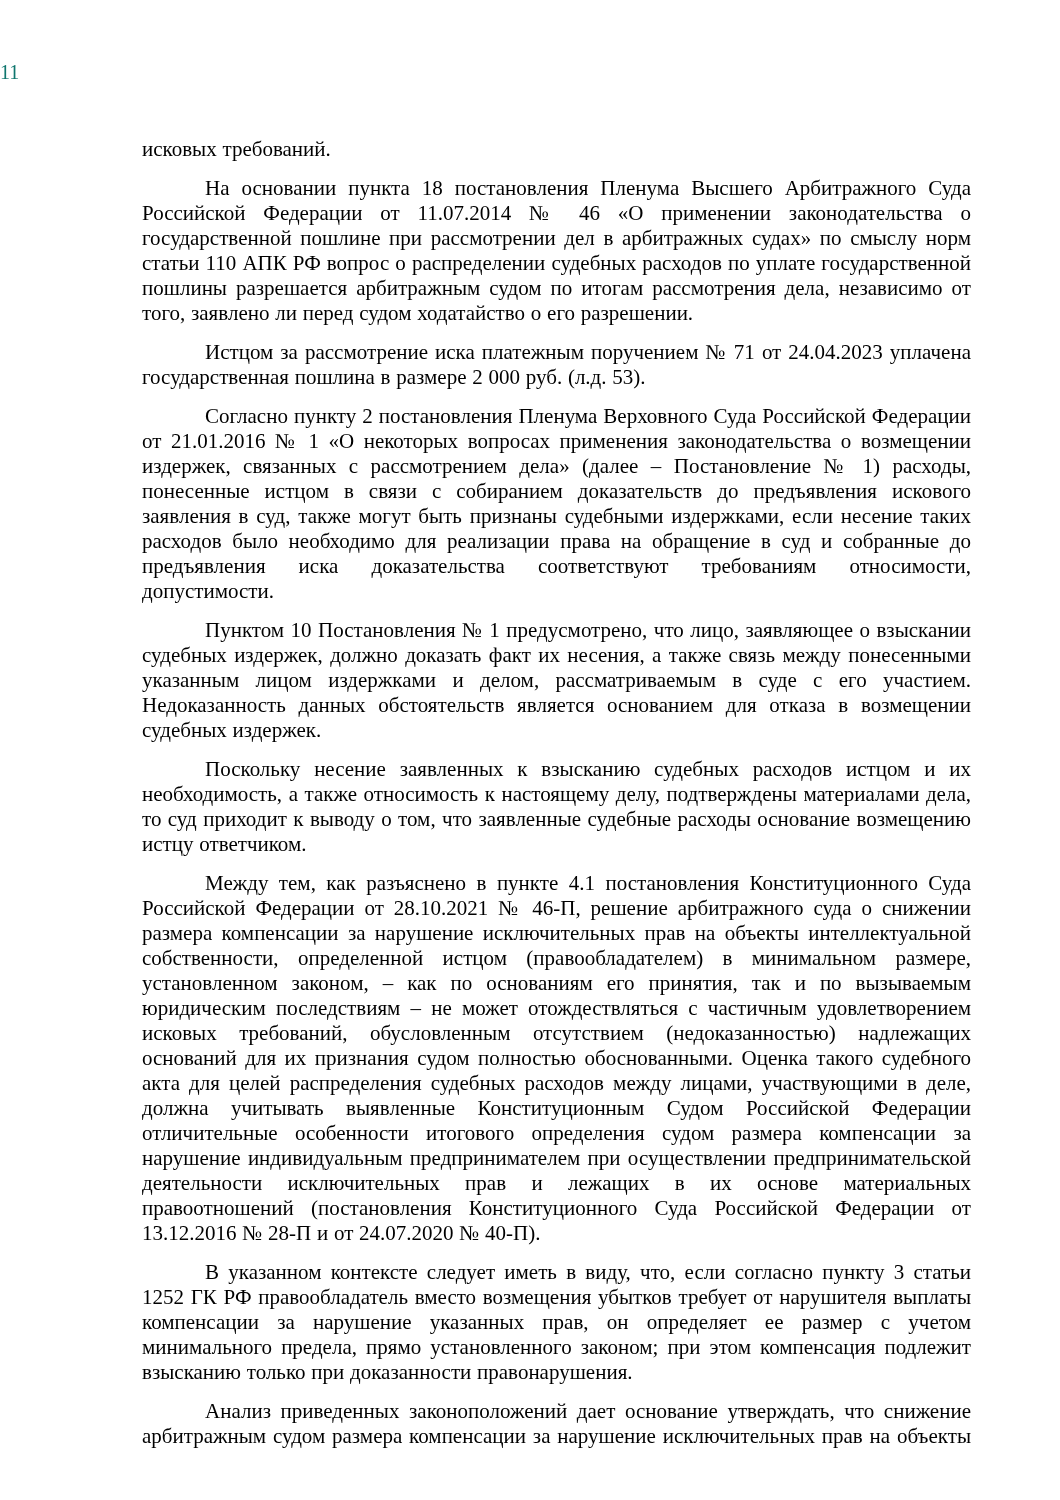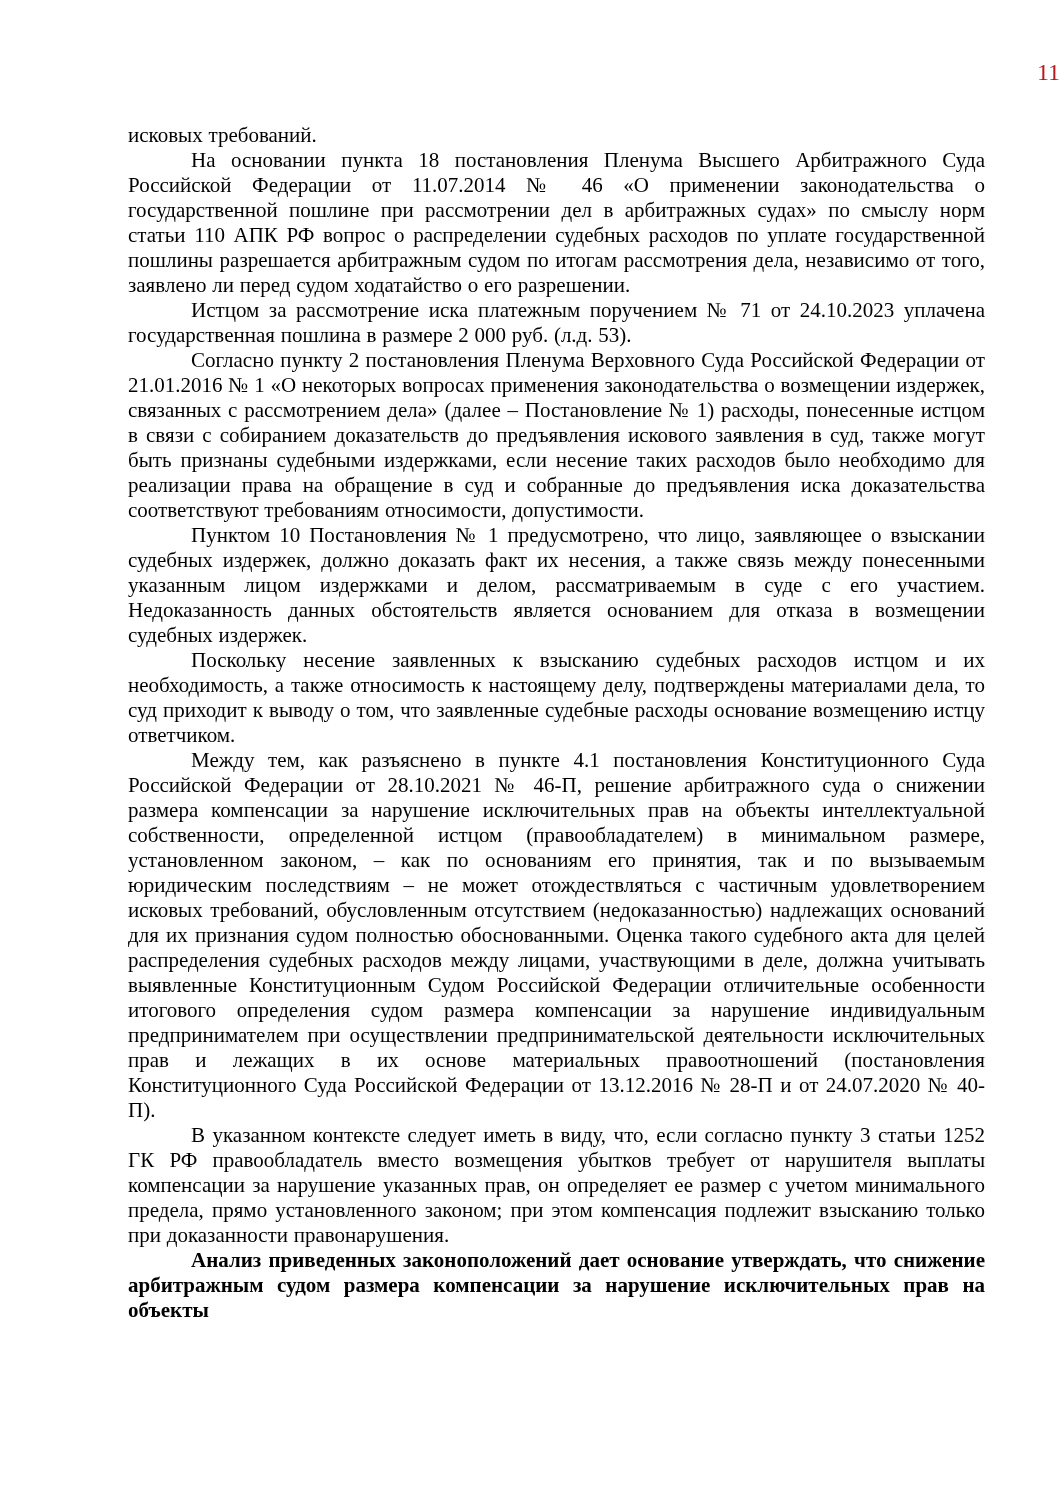--- a/index.html
+++ b/index.html
@@ -14,60 +14,59 @@
       background: #ffffff;
       color: #000000;
       font-family: "Liberation Serif", "DejaVu Serif", serif;
       overflow: hidden;
     }
     .page-number {
       position: absolute;
       top: 60px;
       left: 0;
       width: 100%;
-      text-align: right;
-      font-size: 24px;
+      text-align: left;
+      font-size: 20px;
       line-height: 25px;
-      color: #b91c1c;
+      color: #0f766e;
     }
     .content {
       position: absolute;
       top: 123px;
       left: 128px;
       width: 857px;
       font-size: 21px;
       line-height: 25px;
       text-align: justify;
       color: #000000;
     }
     .content p {
-      margin: 0;
+      margin: 14px;
       padding: 0;
       text-indent: 63px;
       word-spacing: 0.5px;
     }
     .content p.no-indent {
       text-indent: 0;
     }
     .content p.fill-last {
       text-align-last: justify;
-      font-weight: bold;
     }
   </style>
 </head>
 <body>
 
 <div class="page">
 
   <div class="page-number">11</div>
 
   <div class="content">
     <p class="no-indent">исковых требований.</p>
     <p>На основании пункта 18 постановления Пленума Высшего Арбитражного Суда Российской Федерации от 11.07.2014 № 46 «О применении законодательства о государственной пошлине при рассмотрении дел в арбитражных судах» по смыслу норм статьи 110 АПК РФ вопрос о распределении судебных расходов по уплате государственной пошлины разрешается арбитражным судом по итогам рассмотрения дела, независимо от того, заявлено ли перед судом ходатайство о его разрешении.</p>
-    <p>Истцом за рассмотрение иска платежным поручением № 71 от 24.10.2023 уплачена государственная пошлина в размере 2 000 руб. (л.д. 53).</p>
+    <p>Истцом за рассмотрение иска платежным поручением № 71 от 24.04.2023 уплачена государственная пошлина в размере 2 000 руб. (л.д. 53).</p>
     <p>Согласно пункту 2 постановления Пленума Верховного Суда Российской Федерации от 21.01.2016 № 1 «О некоторых вопросах применения законодательства о возмещении издержек, связанных с рассмотрением дела» (далее – Постановление № 1) расходы, понесенные истцом в связи с собиранием доказательств до предъявления искового заявления в суд, также могут быть признаны судебными издержками, если несение таких расходов было необходимо для реализации права на обращение в суд и собранные до предъявления иска доказательства соответствуют требованиям относимости, допустимости.</p>
     <p>Пунктом 10 Постановления № 1 предусмотрено, что лицо, заявляющее о взыскании судебных издержек, должно доказать факт их несения, а также связь между понесенными указанным лицом издержками и делом, рассматриваемым в суде с его участием. Недоказанность данных обстоятельств является основанием для отказа в возмещении судебных издержек.</p>
     <p>Поскольку несение заявленных к взысканию судебных расходов истцом и их необходимость, а также относимость к настоящему делу, подтверждены материалами дела, то суд приходит к выводу о том, что заявленные судебные расходы основание возмещению истцу ответчиком.</p>
     <p>Между тем, как разъяснено в пункте 4.1 постановления Конституционного Суда Российской Федерации от 28.10.2021 № 46-П, решение арбитражного суда о снижении размера компенсации за нарушение исключительных прав на объекты интеллектуальной собственности, определенной истцом (правообладателем) в минимальном размере, установленном законом, – как по основаниям его принятия, так и по вызываемым юридическим последствиям – не может отождествляться с частичным удовлетворением исковых требований, обусловленным отсутствием (недоказанностью) надлежащих оснований для их признания судом полностью обоснованными. Оценка такого судебного акта для целей распределения судебных расходов между лицами, участвующими в деле, должна учитывать выявленные Конституционным Судом Российской Федерации отличительные особенности итогового определения судом размера компенсации за нарушение индивидуальным предпринимателем при осуществлении предпринимательской деятельности исключительных прав и лежащих в их основе материальных правоотношений (постановления Конституционного Суда Российской Федерации от 13.12.2016 № 28-П и от 24.07.2020 № 40-П).</p>
     <p>В указанном контексте следует иметь в виду, что, если согласно пункту 3 статьи 1252 ГК РФ правообладатель вместо возмещения убытков требует от нарушителя выплаты компенсации за нарушение указанных прав, он определяет ее размер с учетом минимального предела, прямо установленного законом; при этом компенсация подлежит взысканию только при доказанности правонарушения.</p>
     <p class="fill-last">Анализ приведенных законоположений дает основание утверждать, что снижение арбитражным судом размера компенсации за нарушение исключительных прав на объекты</p>
   </div>
 
 </div>
 

